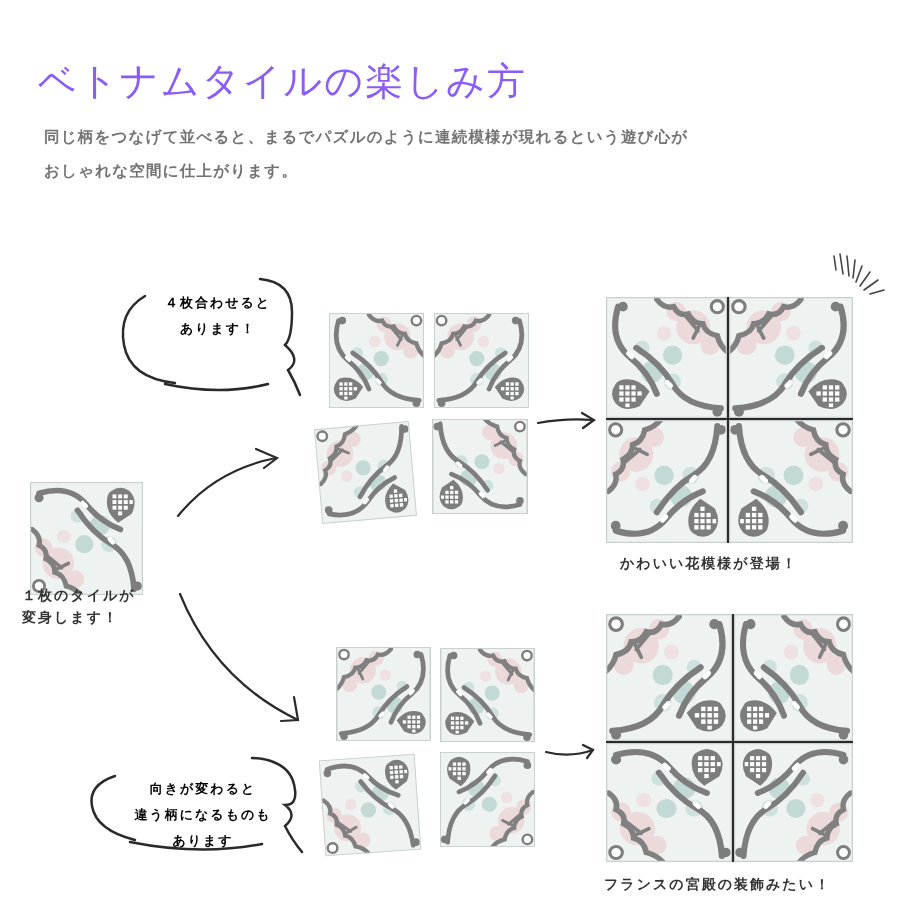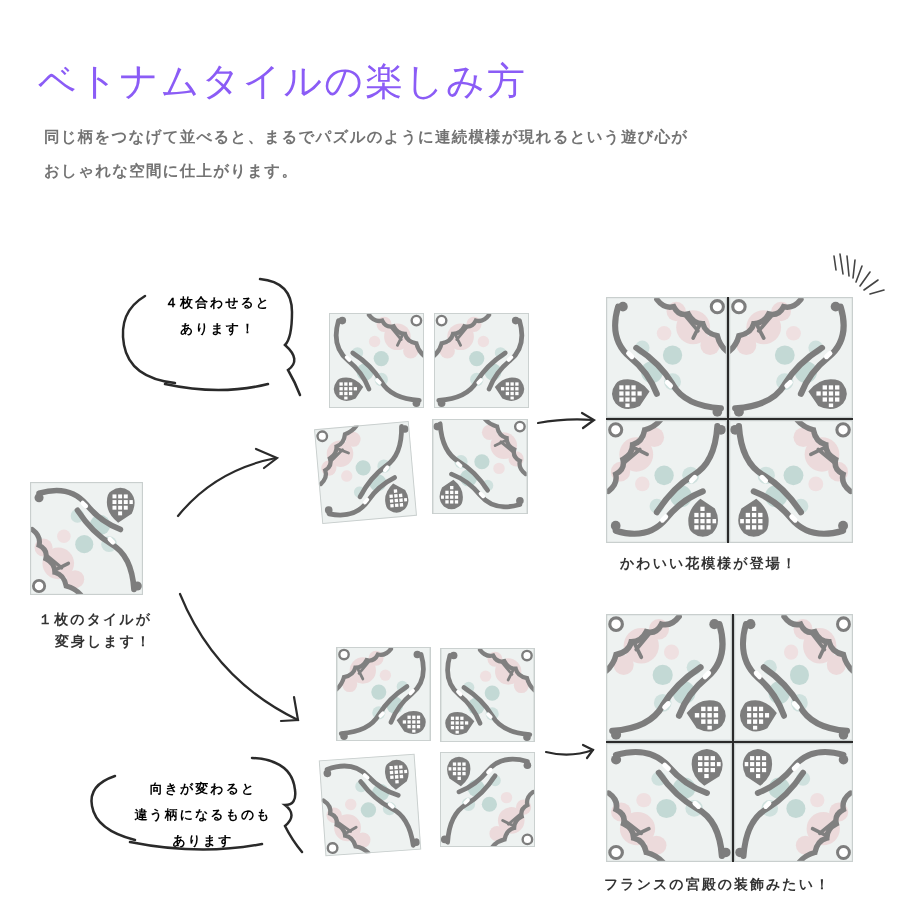--- a/index.html
+++ b/index.html
@@ -73,21 +73,21 @@
 <div class="abs intro">
   <div>同じ柄をつなげて並べると、まるでパズルのように連続模様が現れるという遊び心が</div>
   <div>おしゃれな空間に仕上がります。</div>
 </div>
 
 <div class="tile" style="left:30px; top:482px; width:113px; height:113px;">
   <svg viewBox="0 0 100 100">
       <use href="#tilepat"></use>
     </svg>
 </div>
-<div class="abs caption" style="left:22px; top:608px; text-align:right; width:130px; line-height:22px;">
+<div class="abs caption" style="left:22px; top:584px; text-align:left; width:130px; line-height:22px;">
   <div>１枚のタイルが</div>
   <div>変身します！</div>
 </div>
 
 <div class="abs bubble-text" style="left:148px; top:290px; width:140px;">
   <div>４枚合わせると</div>
   <div>あります！</div>
 </div>
 
 <div class="abs bubble-text" style="left:118px; top:776px; width:170px;">

